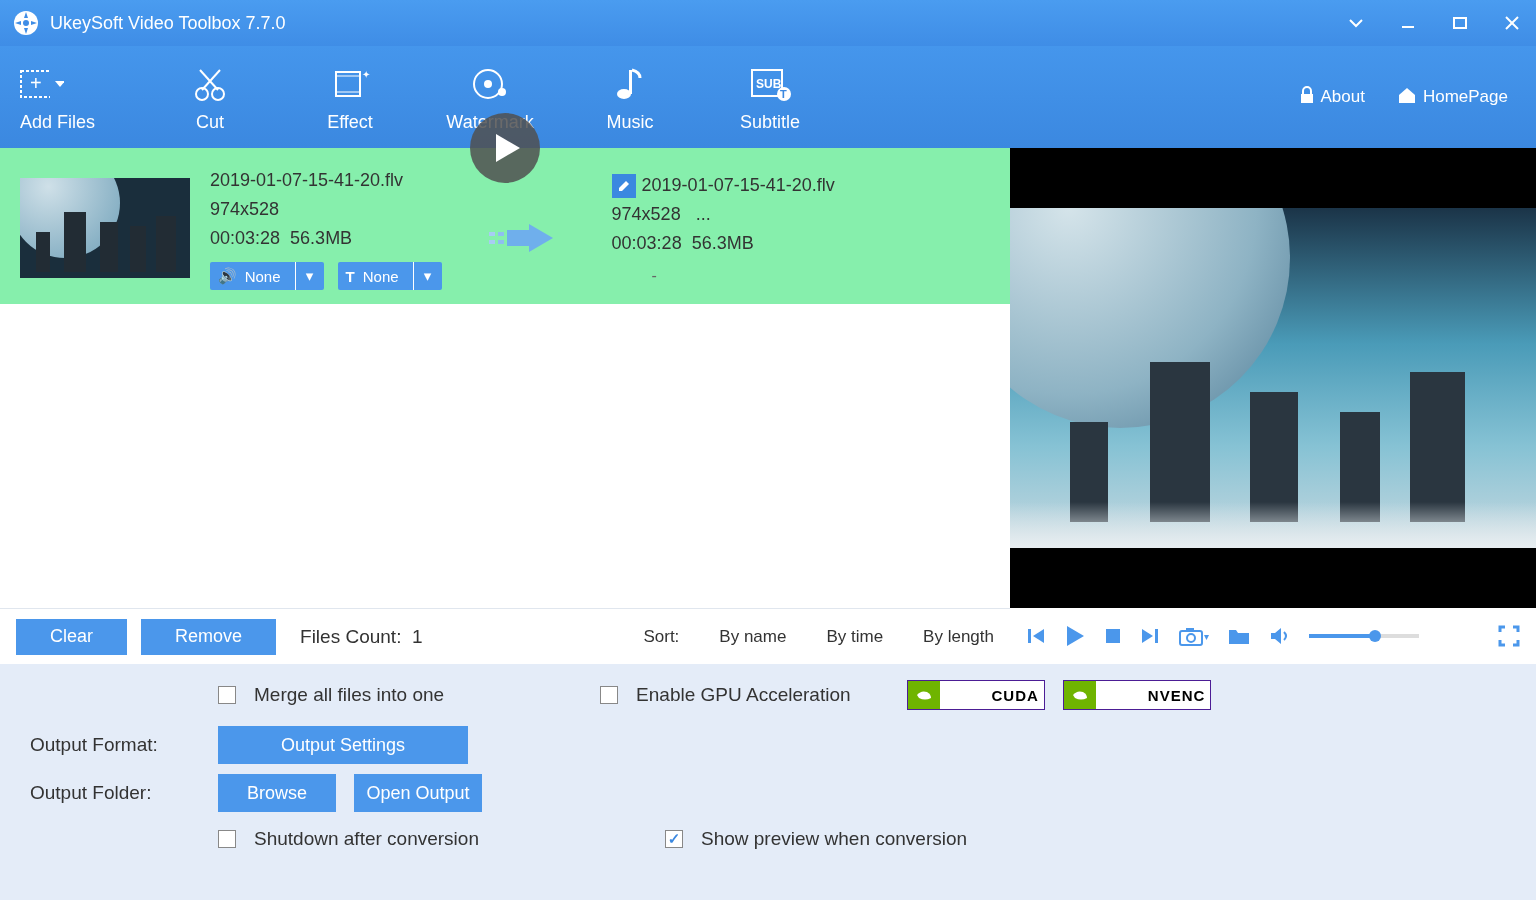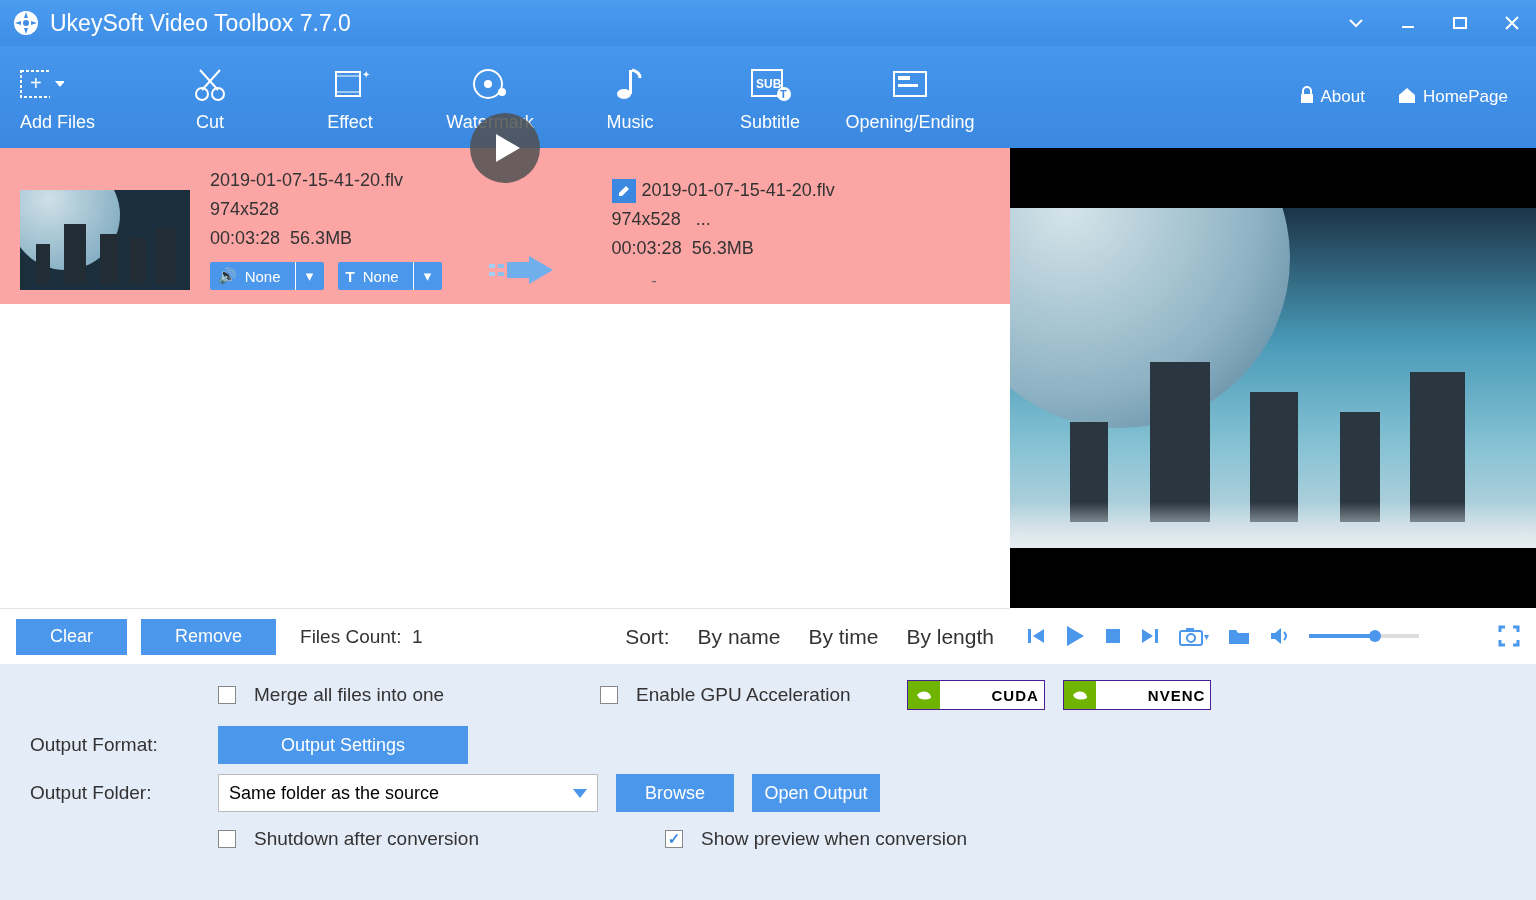--- a/index.html
+++ b/index.html
@@ -1,21 +1,21 @@
 <!DOCTYPE html>
 <html><head>
 <meta charset="utf-8">
 <style>
   * { box-sizing: border-box; margin: 0; padding: 0; font-family: "Segoe UI", Arial, sans-serif; }
   body { width: 1536px; height: 900px; overflow: hidden; background: #e4ecf8; }
 
   
   .titlebar { height: 46px; background: linear-gradient(#4a9cf0, #3f8de6); display: flex; align-items: center; color: #fff; padding: 0 12px; }
   .titlebar .logo { width: 28px; height: 28px; margin-right: 10px; display:flex; align-items:center; justify-content:center;}
-  .titlebar .title { font-size: 23px; font-weight: 400; }
+  .titlebar .title { font-size: 18px; font-weight: 400; }
   .winbtns { margin-left: auto; display: flex; gap: 28px; align-items:center; }
   .winbtns .wb { width: 24px; height: 24px; display:flex; align-items:center; justify-content:center; cursor:pointer; }
 
   
   .toolbar { height: 102px; background: linear-gradient(#4596ec, #3b88e0); display: flex; align-items: center; padding: 0 20px; color:#fff; }
   .tool { display:flex; flex-direction:column; align-items:center; justify-content:center; width: 140px; height:100%; cursor:pointer; }
   .tool .ticon { width:44px; height:44px; display:flex; align-items:center; justify-content:center; }
   .tool .tlabel { margin-top:6px; font-size:18px; }
   .tool:first-child { align-items:flex-start; width: 120px;}
   .rightlinks { margin-left:auto; display:flex; gap:32px; align-items:center; font-size:17px; padding-right:8px;}
@@ -25,41 +25,41 @@
   .main { display:flex; height: 460px; }
   .filelist { flex: 1; background:#fff; position:relative; }
   .preview { width: 526px; background:#000; position:relative; display:flex; align-items:center; justify-content:center;}
   .preview-scene { width:100%; height:74%; background: linear-gradient(to bottom, #1b3448 0%, #4a9bb8 40%, #86c2d4 70%, #c8d9e0 100%); position:relative; overflow:hidden;}
   .moon { position:absolute; width:340px; height:340px; border-radius:50%; background: radial-gradient(circle at 35% 35%, #d5e4ea, #8eb3c4 60%, #4e7a94); top:-120px; left:-60px; }
   .pagoda { position:absolute; bottom:26px; background:#2a3640; }
   .pg1{left:60px;width:38px;height:100px;} .pg2{left:140px;width:60px;height:160px;} .pg3{left:240px;width:48px;height:130px;} .pg4{left:330px;width:40px;height:110px;} .pg5{left:400px;width:55px;height:150px;}
   .fog{position:absolute;bottom:0;width:100%;height:46px;background:linear-gradient(to top, #e8eef1, transparent);}
 
   
-  .filerow { background:#fca5a5; padding: 18px 20px 14px 20px; display:flex; align-items:flex-end; gap:20px; position:relative;}
+  .filerow { background:#86efac; padding: 18px 20px 14px 20px; display:flex; align-items:center; gap:20px; position:relative;}
   .thumb { width:170px; height:100px; background:#1a2e3c; position:relative; overflow:hidden;}
   .thumb .moon2{position:absolute;width:110px;height:110px;border-radius:50%;background:radial-gradient(circle at 35% 35%,#cfe0e8,#6fa0b8);top:-30px;left:-10px;}
   .thumb .pg{position:absolute;bottom:6px;background:#222c34;}
   .meta { font-size:18px; color:#333; line-height:1.6;}
   .arrow { width:80px; height:40px; margin:20px 30px 0 20px; display:flex; align-items:center; justify-content:center;}
   .editicon { display:inline-flex; width:24px; height:24px; background:#3b88e0; align-items:center; justify-content:center; margin-right:6px; vertical-align:middle;}
   .playoverlay { position:absolute; left:50%; top:0; transform:translateX(-50%) translateY(-50%); width:70px; height:70px; border-radius:50%; background:rgba(80,80,80,0.85); display:flex; align-items:center; justify-content:center; z-index:5;}
   .playoverlay svg{margin-left:5px;}
 
   .dropdowns { display:flex; gap:14px; margin-top:10px; align-items:center;}
   .dd { display:flex; background:#4b97eb; color:#fff; height:28px; font-size:15px; align-items:center; border-radius:2px; cursor:pointer;}
   .dd .ddmain{padding:0 14px 0 8px; display:flex; align-items:center; gap:8px; border-right:1px solid #fff; height:100%;}
   .dd .ddarr{width:28px; display:flex; align-items:center; justify-content:center;}
   .dash{color:#666; margin-left:40px;}
 
   
   .listactions { height:56px; background:#fff; display:flex; align-items:center; padding:0 16px; gap:14px; border-top:1px solid #e0e6ee;}
   .btn-blue { background:#4b97eb; color:#fff; border:none; padding:0 34px; height:36px; font-size:18px; cursor:pointer;}
   .listactions .count{font-size:19px; color:#333; margin-left:10px;}
-  .sortarea{margin-left:auto; display:flex; gap:28px; font-size:21px; color:#333;}
+  .sortarea{margin-left:auto; display:flex; gap:40px; font-size:17px; color:#333;}
   .sortarea span{cursor:pointer;}
 
   
   .previewctrls { height:56px; background:#fff; display:flex; align-items:center; padding:0 16px; gap:18px;}
   .pc { color:#4b97eb; cursor:pointer; display:flex; align-items:center;}
   .vol-slider{width:110px; height:4px; background:#ddd; position:relative;}
   .vol-slider .fill{position:absolute;left:0;top:0;height:100%;width:60%;background:#4b97eb;}
   .vol-slider .knob{position:absolute;left:60%;top:50%;transform:translate(-50%,-50%);width:12px;height:12px;border-radius:50%;background:#4b97eb;}
 
   
@@ -174,30 +174,20 @@
   <div class="tool">
     <div class="ticon">
         <svg width="44" height="40">
           <rect x="4" y="6" width="30" height="26" fill="none" stroke="#fff" stroke-width="2"></rect>
           <text x="8" y="24" fill="#fff" font-size="12" font-weight="bold">SUB</text>
           <circle cx="36" cy="30" r="7" fill="#fff"></circle>
           <text x="32" y="34" fill="#3b88e0" font-size="11" font-weight="bold">T</text>
         </svg>
       </div>
     <div class="tlabel">Subtitle</div>
-  </div>
-  <div class="tool">
-    <div class="ticon">
-        <svg width="40" height="36">
-          <rect x="4" y="6" width="32" height="24" fill="none" stroke="#fff" stroke-width="2"></rect>
-          <rect x="8" y="10" width="12" height="4" fill="#fff"></rect>
-          <rect x="8" y="18" width="20" height="3" fill="#fff"></rect>
-        </svg>
-      </div>
-    <div class="tlabel">Opening/Ending</div>
   </div>
   <div class="rightlinks">
     <div class="rl">
       <span><svg width="16" height="18">
             <rect x="2" y="8" width="12" height="9" fill="#fff"></rect>
             <path d="M4 8 V5 a4 4 0 0 1 8 0 V8" stroke="#fff" stroke-width="2" fill="none"></path>
           </svg></span>
       <span>About</span>
     </div>
     <div class="rl">
@@ -380,24 +370,20 @@
       </span>
   </div>
 
   <div class="row">
     <div class="formlabel">Output Format:</div>
     <button class="btn-wide" style="width:250px;">Output Settings</button>
   </div>
 
   <div class="row" style="margin-top:-6px;">
     <div class="formlabel">Output Folder:</div>
-    <div class="select">
-      <span>Same folder as the source</span>
-      <span class="caret-down"></span>
-    </div>
     <button class="btn-wide" style="width:118px;">Browse</button>
     <button class="btn-wide" style="width:128px;">Open Output</button>
   </div>
 
   <div class="row" style="margin-bottom:0;">
     <div style="width:170px;"></div>
     <span class="checkbox"></span>
     <span class="label">Shutdown after conversion</span>
     <div style="width:150px;"></div>
     <span class="checkbox checked"></span>

